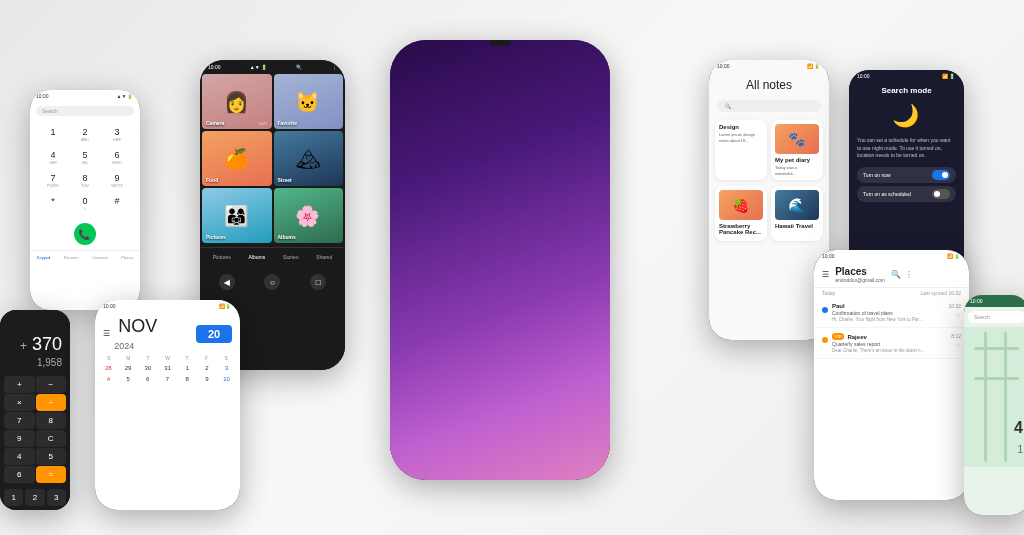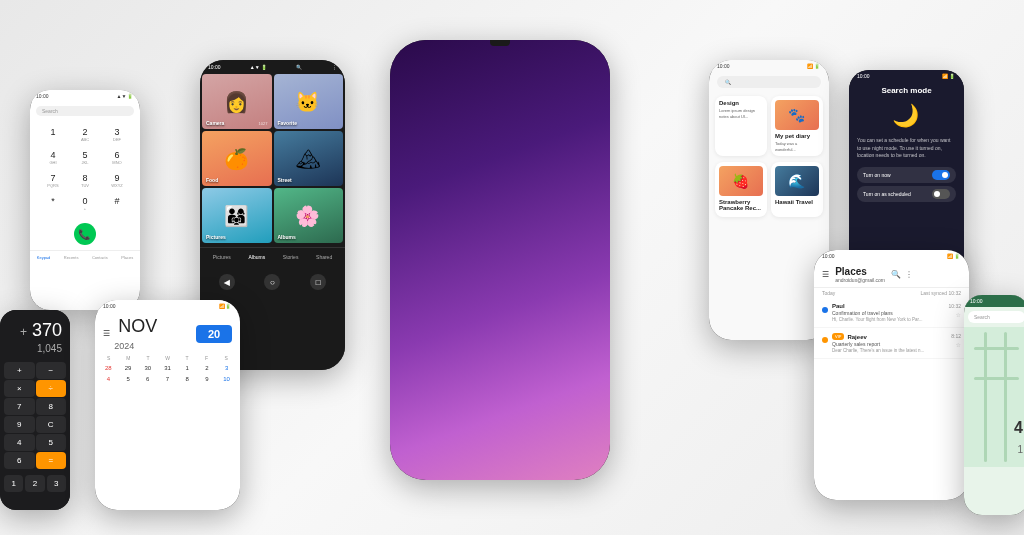--- a/index.html
+++ b/index.html
@@ -138,20 +138,21 @@
       left: 0px;
       top: 310px;
       border-radius: 16px;
     }
     .phone-calc .phone-screen {
       background: #1c1c1e;
     }
     .calc-display {
       padding: 10px 8px 4px;
       text-align: right;
+      margin-top: 14px;
     }
     .calc-result {
       color: white;
       font-size: 18px;
       font-weight: 300;
     }
     .calc-sub {
       color: #aaa;
       font-size: 10px;
       margin-top: 2px;
@@ -720,21 +721,21 @@
     </div>
   </div>
 
   <div class="phone phone-calc">
     <div class="phone-screen">
       <div class="calc-display">
         <div class="calc-result">
           <span style="font-size:12px;color:#aaa;">+</span>
           <span>370</span>
         </div>
-        <div class="calc-sub">1,045</div>
+        <div class="calc-sub">1,958</div>
       </div>
       <div class="calc-buttons">
         <div class="calc-btn">+</div>
         <div class="calc-btn">−</div>
         <div class="calc-btn">×</div>
         <div class="calc-btn calc-btn-orange">÷</div>
         <div class="calc-btn">7</div>
         <div class="calc-btn">8</div>
         <div class="calc-btn">9</div>
         <div class="calc-btn">C</div>
@@ -843,20 +844,21 @@
       </div>
     </div>
   </div>
 
   <div class="phone phone-notes">
     <div class="phone-screen">
       <div class="notes-status">
         <span>10:00</span>
         <span>📶 🔋</span>
       </div>
+      <div class="notes-header">All notes</div>
       <div class="notes-search">
         🔍
       </div>
       <div class="notes-list">
         <div class="notes-row">
           <div class="note-card">
             <div class="note-card-title">Design</div>
             <div class="note-card-text">Lorem ipsum design notes about UI...</div>
           </div>
           <div class="note-card">

